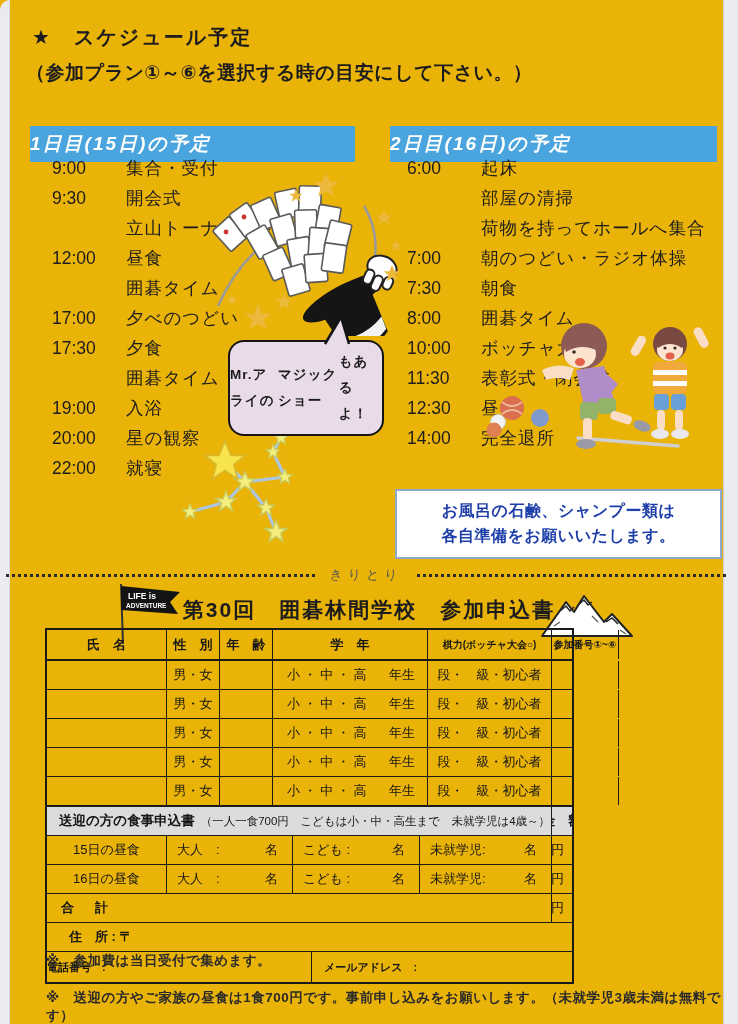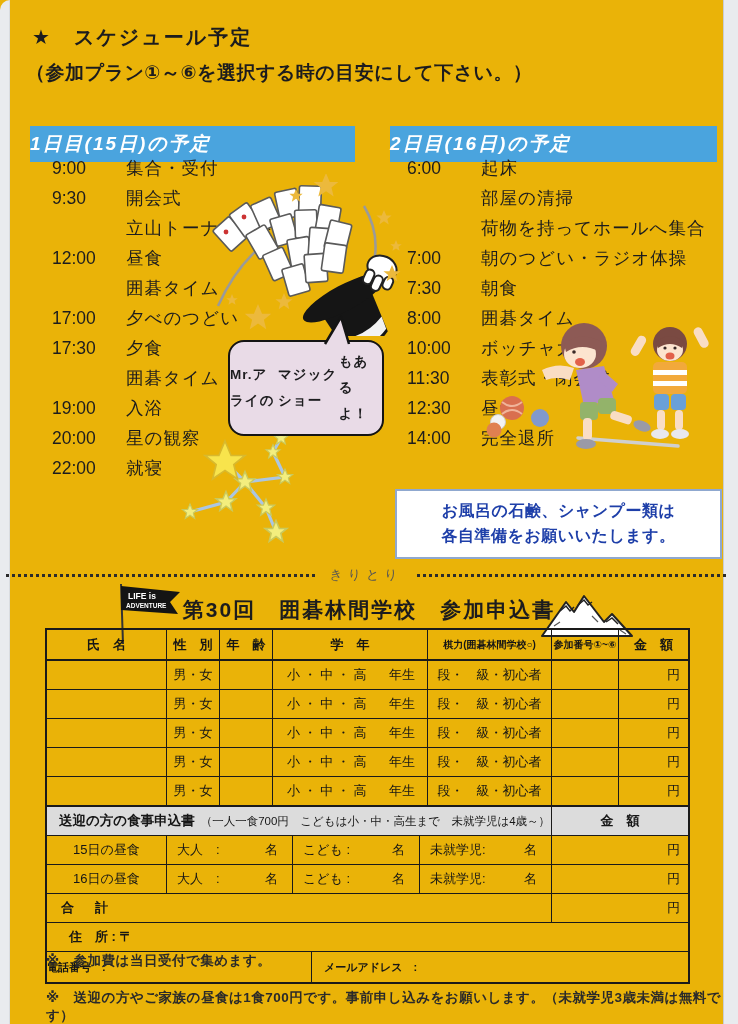--- a/index.html
+++ b/index.html
@@ -46,21 +46,21 @@
 
   .cutline { position:absolute; top:566px; left:6px; right:12px; display:flex; align-items:center; gap:14px; }
   .cutline .dots { flex:1; border-top:3px dotted #2b2b2b; height:0; }
   .cutline .txt  { font-size:13px; color:#555; letter-spacing:5px; }
 
   .form-title { position:absolute; left:0; right:0; top:596px; text-align:center;
                 font-size:21px; font-weight:bold; letter-spacing:2px; }
   .flag-illu  { left:112px; top:580px; }
   .mtn-illu   { left:540px; top:592px; }
 
-  .ftable { position:absolute; left:45px; top:628px; width:645px;
+  .ftable { position:absolute; left:45px; top:628px; width:529px;
             border:2px solid #1a1a1a; box-sizing:border-box; font-size:13px; color:#161616; }
   .frow  { display:flex; border-top:1px solid #1a1a1a; }
   .frow:first-child { border-top:none; }
   .frow.thick { border-top-width:2px; }
   .fc { border-right:1px solid #1a1a1a; box-sizing:border-box; display:flex;
         align-items:center; justify-content:center; height:28px; overflow:hidden; white-space:nowrap; }
   .fc:last-child { border-right:none; }
   .hrow .fc { font-weight:bold; height:29px; }
   .c-name{flex:0 0 120px;} .c-gender{flex:0 0 53px;} .c-age{flex:0 0 53px;font-family:Liberation Mono, monospace;}
   .c-grade{flex:0 0 155px;} .c-skill{flex:0 0 124px;} .c-num{flex:0 0 67px;} .c-amt{flex:1;}
@@ -334,21 +334,21 @@
     <path d="M66,30 L72,26 L78,32" fill="none" stroke="#222" stroke-width="1.5"></path>
     <path d="M14,34 L20,30 M52,24 L58,30 M80,38 L86,42" stroke="#555" stroke-width="1.2"></path>
   </svg>
 
   <div class="ftable">
     <div class="frow hrow">
       <div class="fc c-name">氏　名</div>
       <div class="fc c-gender">性　別</div>
       <div class="fc c-age">年　齢</div>
       <div class="fc c-grade">学　年</div>
-      <div class="fc c-skill small">棋力(囲碁林間学校○)</div>
+      <div class="fc c-skill small">棋力(ボッチャ大会○)</div>
       <div class="fc c-num small">参加番号①~⑥</div>
       <div class="fc c-amt">金　額</div>
     </div>
 
     <div class="frow thick">
       <div class="fc c-name"></div>
       <div class="fc c-gender">男・女</div>
       <div class="fc c-age"></div>
       <div class="fc c-grade val">
           <span>小 ・ 中 ・ 高</span>

